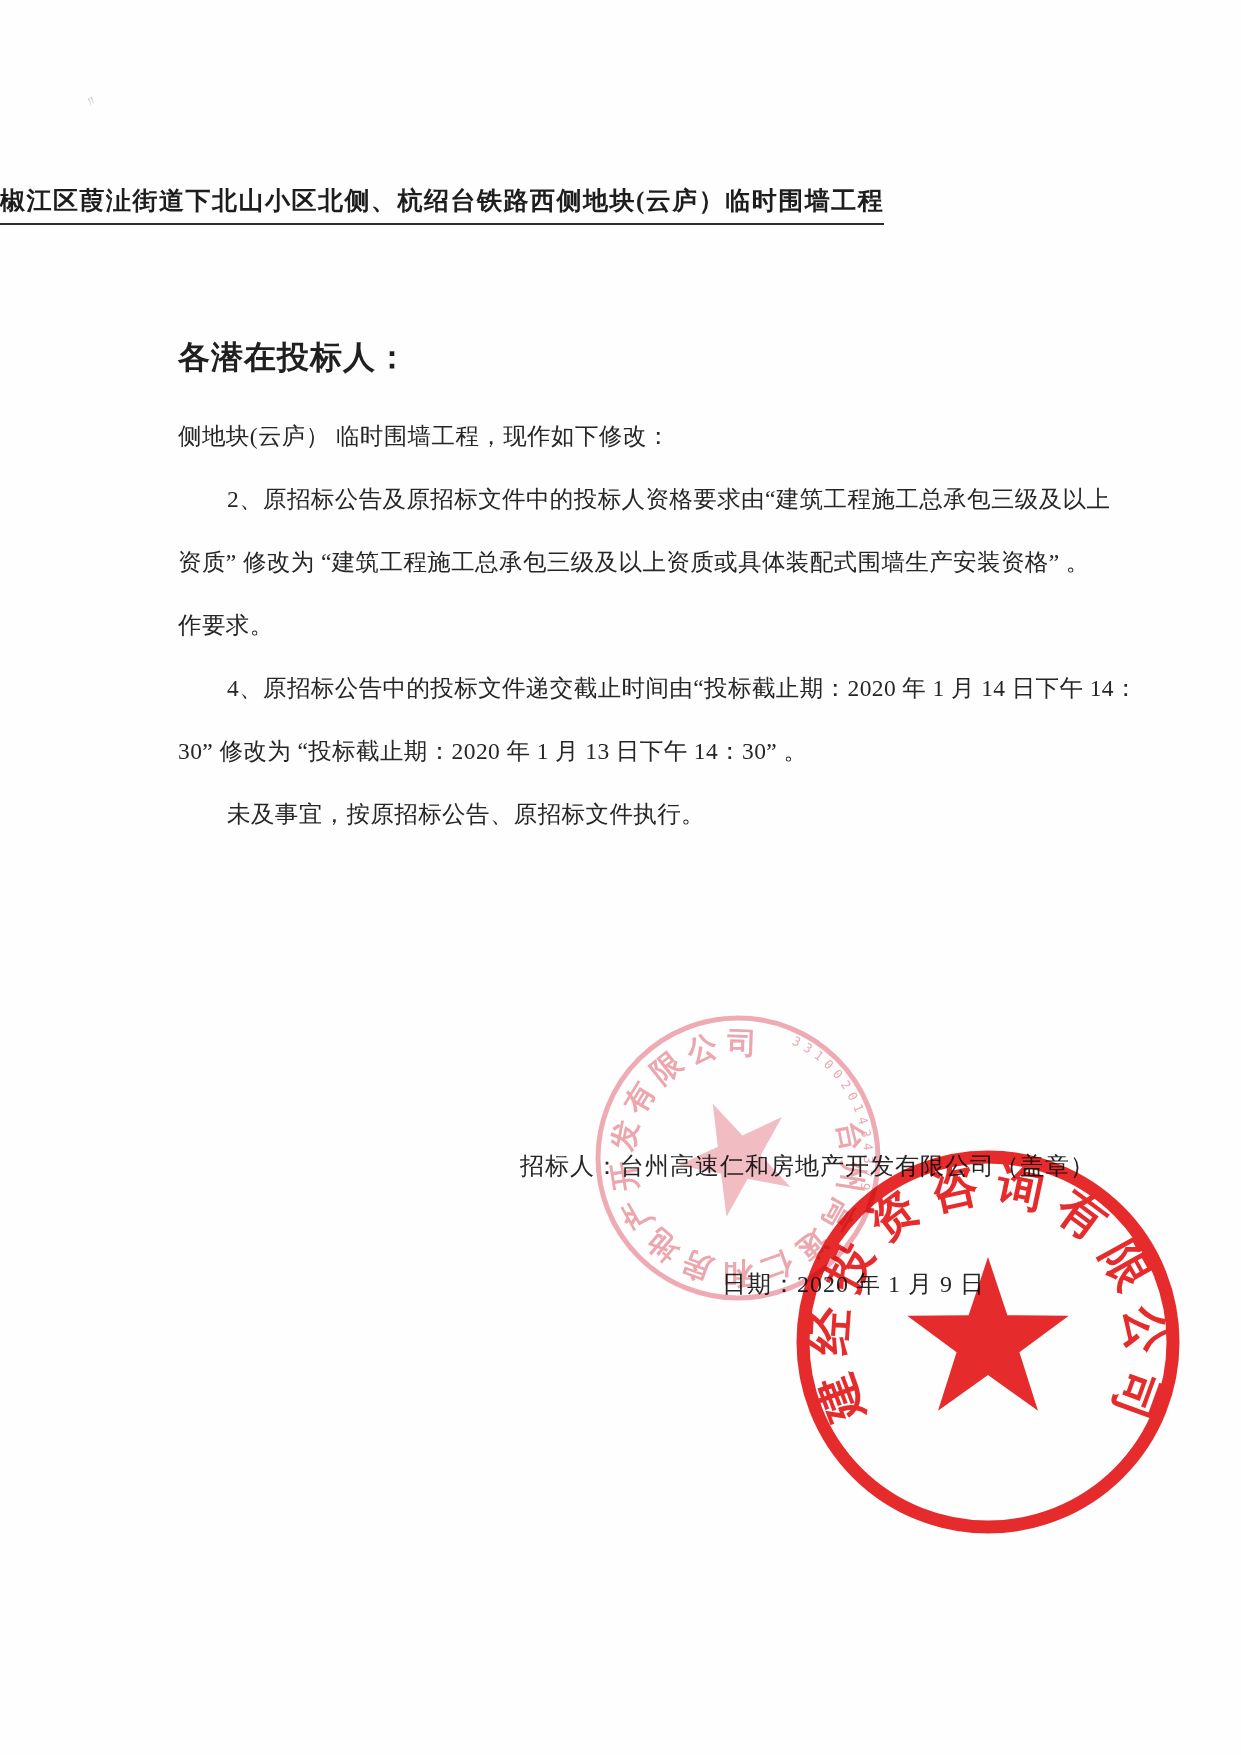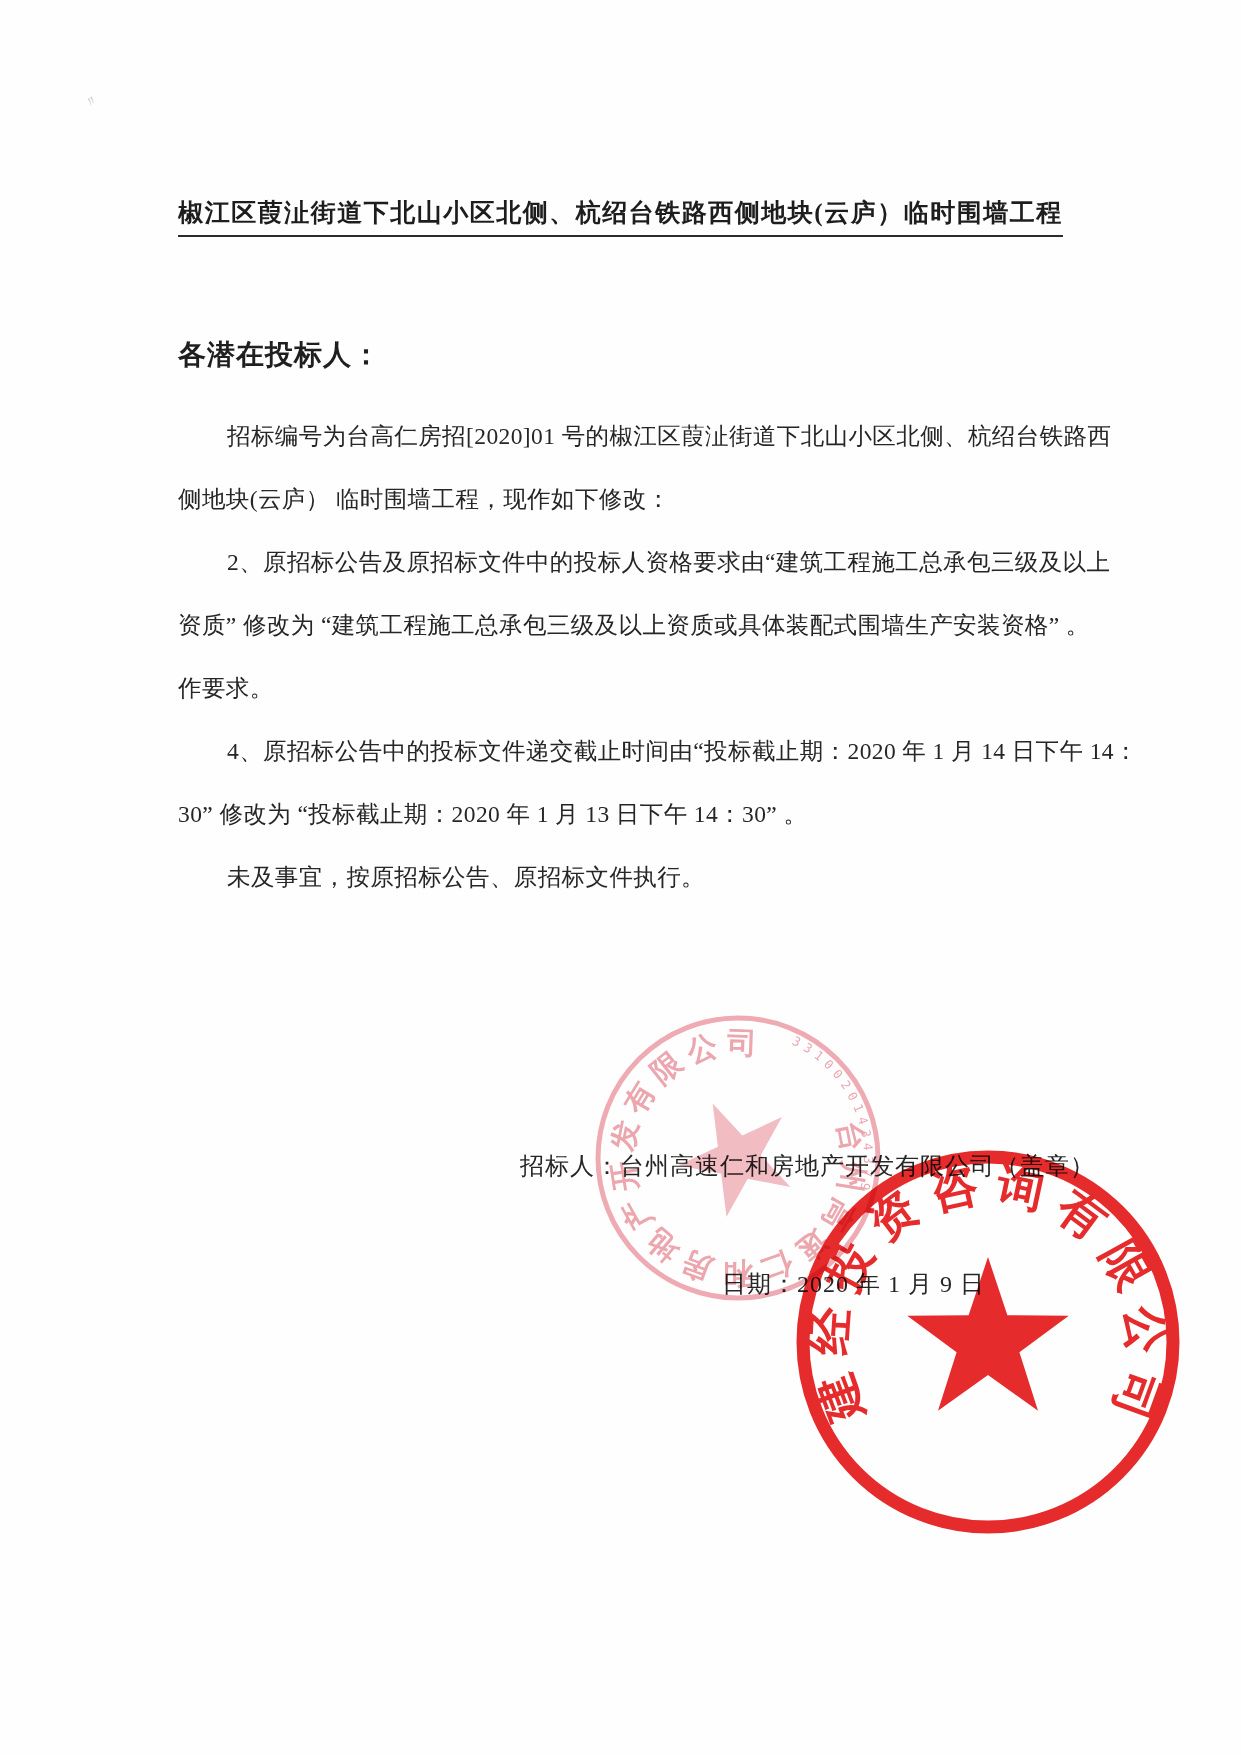--- a/index.html
+++ b/index.html
@@ -12,41 +12,40 @@
     color:#262626;
   }
   .page { position:absolute; inset:0; background:#fefefe; }
 
   .scan-mark {
     position:absolute; left:84px; top:92px;
     color:#c9c9c9; font-size:15px; transform:rotate(-35deg);
   }
 
   .title-wrap {
-    position:absolute; left:0; top:196px; width:100%;
-    text-align:center;
+    position:absolute; left:0; top:184px; width:100%;
   }
   .title {
     display:inline-block;
     font-size:25px; font-weight:600; letter-spacing:1.5px;
     color:#1d1d1d;
     border-bottom:2px solid #2b2b2b;
     padding-bottom:6px;
   }
   .subtitle {
     position:absolute; left:0; top:248px; width:100%;
     text-align:center;
     font-size:26px; font-weight:600; letter-spacing:5px;
     color:#222;
   }
 
   .salutation {
     position:absolute; left:178px; top:336px;
     font-family:"Liberation Sans","DejaVu Sans",sans-serif;
-    font-size:28px; font-weight:600; color:#1f1f1f;
+    font-size:32px; font-weight:600; color:#1f1f1f;
     letter-spacing:1px;
   }
 
   .body-text {
     position:absolute; left:178px; top:404px; width:900px;
   }
   .docline {
     height:63px; display:flex; align-items:center;
     font-size:23.5px; letter-spacing:0.4px; color:#262626;
     white-space:nowrap;
@@ -78,21 +77,20 @@
   <div class="scan-mark">〃</div>
 
   <div class="title-wrap">
     <span class="title">椒江区葭沚街道下北山小区北侧、杭绍台铁路西侧地块(云庐）临时围墙工程</span>
   </div>
 
 
   <div class="salutation">各潜在投标人：</div>
 
   <div class="body-text">
-    <div class="docline indent">招标编号为台高仁房招[2020]01 号的椒江区葭沚街道下北山小区北侧、杭绍台铁路西</div>
     <div class="docline">侧地块(云庐） 临时围墙工程，现作如下修改：</div>
     <div class="docline indent">2、原招标公告及原招标文件中的投标人资格要求由“建筑工程施工总承包三级及以上</div>
     <div class="docline">资质” 修改为 “建筑工程施工总承包三级及以上资质或具体装配式围墙生产安装资格” 。</div>
     <div class="docline">作要求。</div>
     <div class="docline indent">4、原招标公告中的投标文件递交截止时间由“投标截止期：2020 年 1 月 14 日下午 14：</div>
     <div class="docline">30” 修改为 “投标截止期：2020 年 1 月 13 日下午 14：30” 。</div>
     <div class="docline indent">未及事宜，按原招标公告、原招标文件执行。</div>
   </div>
 
   <div class="sig-line sig-bidder">招标人：台州高速仁和房地产开发有限公司（盖章）</div>

